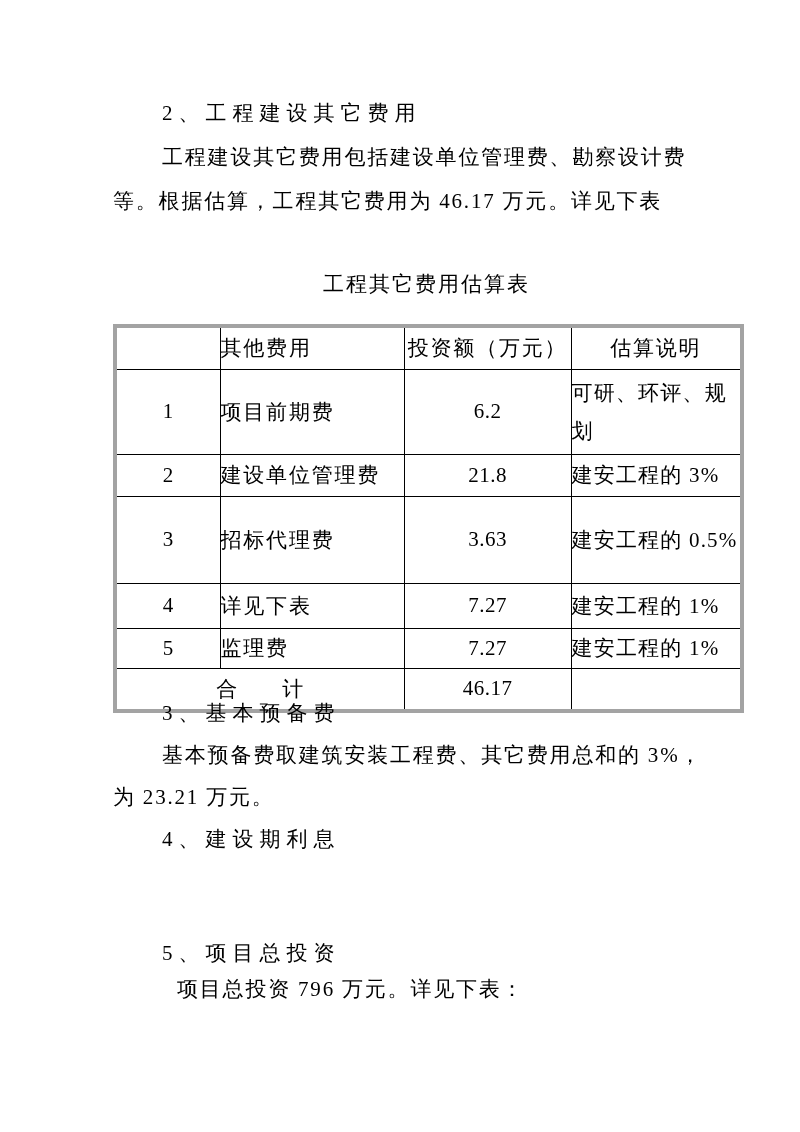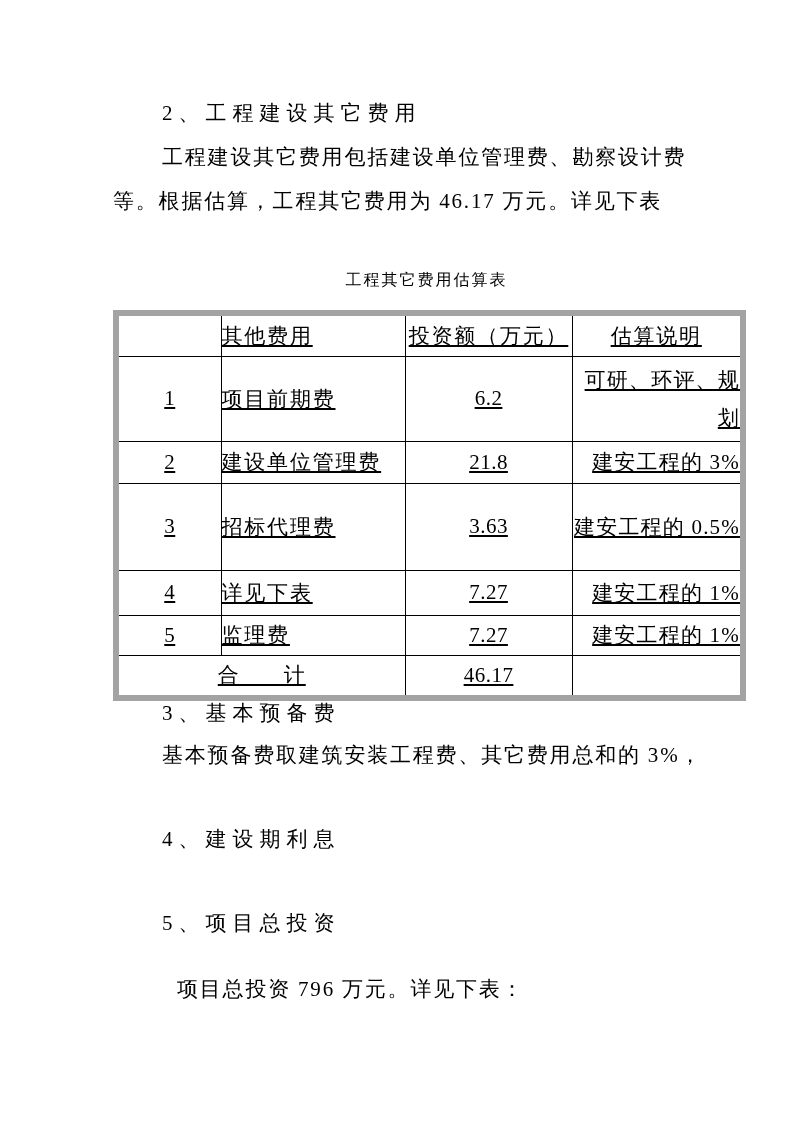--- a/index.html
+++ b/index.html
@@ -29,32 +29,31 @@
   }
   .heading {
     letter-spacing: 6px;
   }
   .table-title {
     position: absolute;
     left: 113px;
     top: 270px;
     width: 627px;
     text-align: center;
-    font-size: 16px;
+    font-size: 21px;
     letter-spacing: 2px;
   }
   table.cost-table {
     position: absolute;
     left: 113px;
-    top: 310px;
+    top: 324px;
     width: 627px;
     border-collapse: collapse;
     table-layout: fixed;
-    border: 6px solid #a3a3a3;
-    text-decoration: underline;
+    border: 4px solid #a3a3a3;
   }
   table.cost-table td {
     border: 1px solid #000000;
     font-size: 21px;
     vertical-align: middle;
     padding: 0;
     overflow: hidden;
   }
   tr.h-head  { height: 43px; }
   tr.h-tall  { height: 85px; }
@@ -71,21 +70,21 @@
     text-align: left;
     padding-left: 9px;
     letter-spacing: 1.8px;
   }
   td.c-amount {
     text-align: center;
     letter-spacing: 0.5px;
     margin-left: 19px;
   }
   td.c-note {
-    text-align: right;
+    text-align: left;
     letter-spacing: 1.2px;
     line-height: 38px;
     padding: 0 6px;
   }
   td.c-header-name {
     text-align: left;
     padding-left: 9px;
     letter-spacing: 1.8px;
   }
   td.c-header-center {
@@ -157,19 +156,20 @@
       <tr class="h-total">
         <td class="c-total-label" colspan="2">合　　计</td>
         <td class="c-amount">46.17</td>
         <td class="c-note"></td>
       </tr>
     </tbody>
   </table>
 
   <div class="line heading" style="left:162px; top:700px;">3、基本预备费</div>
   <div class="line" style="left:162px; top:742px;">基本预备费取建筑安装工程费、其它费用总和的 3%，</div>
+  <div class="line" style="left:113px; top:784px;">为 23.21 万元。</div>
 
   <div class="line heading" style="left:162px; top:826px;">4、建设期利息</div>
 
-  <div class="line heading" style="left:162px; top:910px;">5、项目总投资</div>
+  <div class="line heading" style="left:162px; top:940px;">5、项目总投资</div>
   <div class="line" style="left:177px; top:952px;margin-top:24px;">项目总投资 796 万元。详见下表：</div>
 
 </div>
 
 </body></html>

